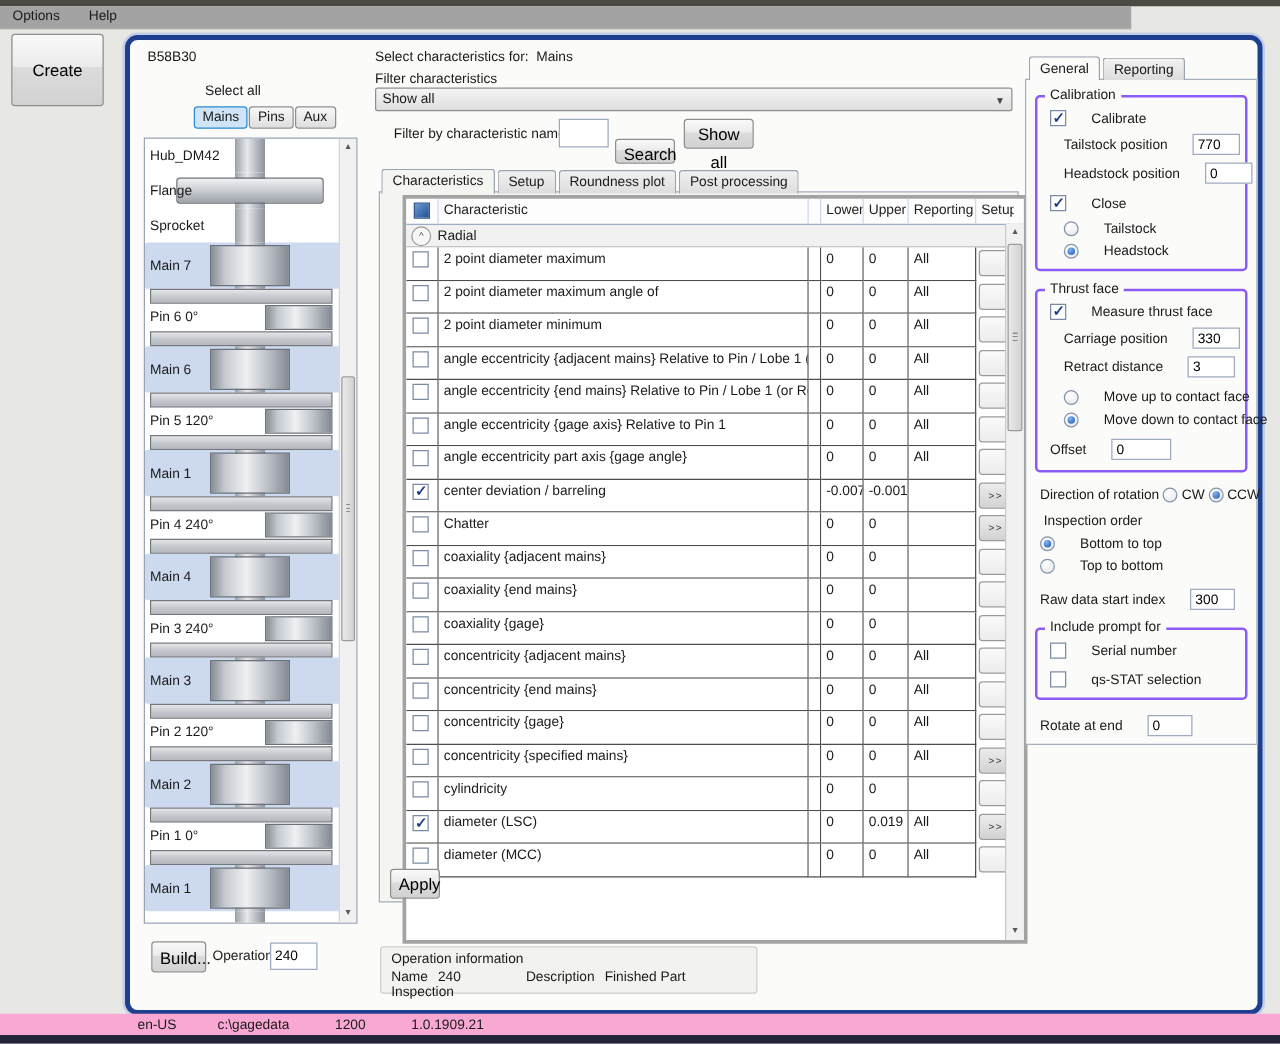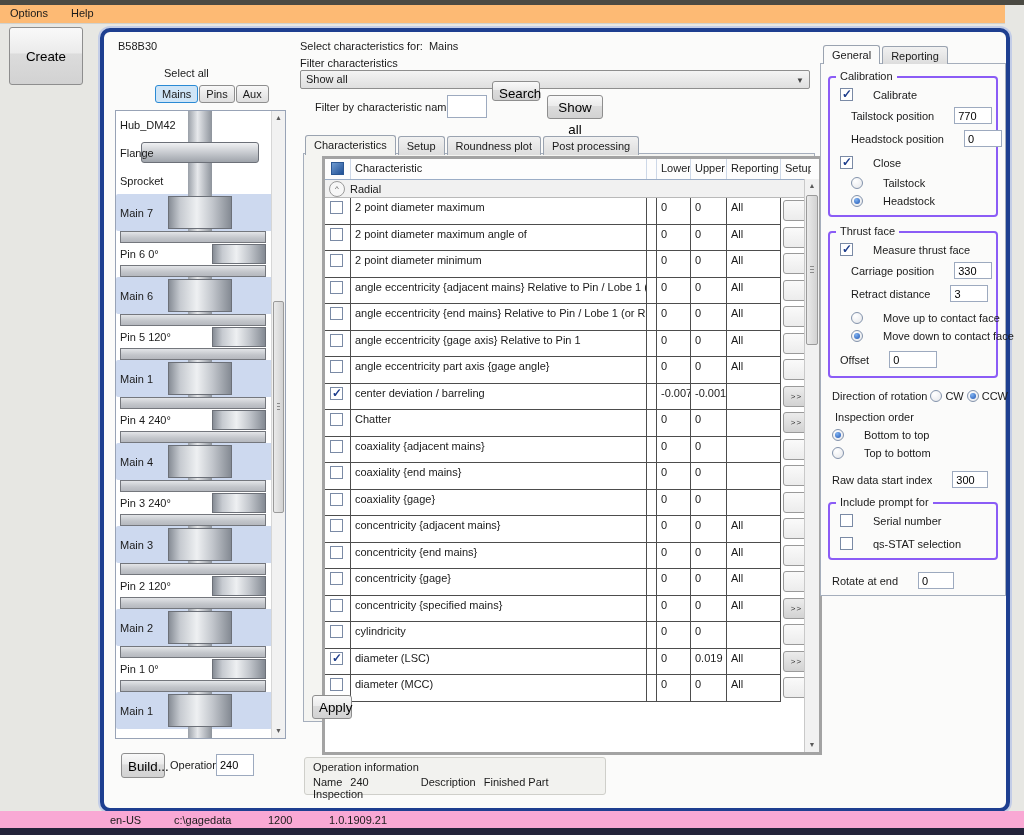--- a/index.html
+++ b/index.html
@@ -1,21 +1,21 @@
 <!DOCTYPE html>
 <html><head>
 <meta charset="utf-8">
 <style>
   html,body{margin:0;padding:0}
   body{width:1024px;height:835px;font-family:"Liberation Sans",sans-serif;font-size:11px;color:#1a1a1a;background:#e7e7e3;overflow:hidden}
   #screen{position:relative;width:1024px;height:835px}
 
   
   #top-edge{position:absolute;left:0;top:0;width:1024px;height:5px;background:#4b4a43}
-  #menubar{position:absolute;left:0;top:5px;width:1005px;height:18px;background:#fdba74;border-bottom:1px solid #d2d2cd}
+  #menubar{position:absolute;left:0;top:5px;width:905px;height:18px;background:#a3a3a3;border-bottom:1px solid #d2d2cd}
   .menu-item{display:inline-block;padding:2px 10px;cursor:default}
   #bottom-edge{position:absolute;left:0;top:828px;width:1024px;height:7px;background:#23233a}
   #statusbar{position:absolute;left:0;top:811px;width:1024px;height:17px;background:#f9a8d4}
   #statusbar span{position:absolute;top:3px;white-space:nowrap}
 
   
   .btn{display:inline-block;box-sizing:border-box;border:1px solid #8e8e8e;border-radius:3px;
        background:linear-gradient(#f9f9f9,#ebebeb 45%,#dcdcdc 46%,#d2d2d2);text-align:center;cursor:default}
   .tin{box-sizing:border-box;border:1px solid #9daabf;background:#fff;font:inherit;padding:0 3px;height:18px}
   .cb{display:inline-block;width:13px;height:13px;box-sizing:border-box;border:1px solid #7a8aa5;background:#fff;position:relative;flex:none}
@@ -70,21 +70,21 @@
   #op-input{position:absolute;left:112px;top:722px;width:38px;height:22px}
 
   
   #sel-for{position:absolute;left:196px;top:8px}
   #filter-label{position:absolute;left:196px;top:25px}
   #filter-combo{position:absolute;left:196px;top:38px;width:510px;height:19px;box-sizing:border-box;border:1px solid #8e8e8e;border-radius:2px;
         background:linear-gradient(#f4f4f4,#dfdfdf);padding:2px 5px}
   #filter-combo .arrow{position:absolute;right:5px;top:5px;font-size:8px;color:#444}
   #name-filter-label{position:absolute;left:211px;top:69px}
   #name-filter-input{position:absolute;left:343px;top:63px;width:40px;height:23px}
-  #search-btn{position:absolute;left:388px;top:49px;width:48px;height:20px;line-height:22px}
+  #search-btn{position:absolute;left:388px;top:79px;width:48px;height:20px;line-height:22px}
   #showall-btn{position:absolute;left:443px;top:63px;width:56px;height:24px;line-height:22px}
 
   #center-tabs{position:absolute;left:201px;top:103px;height:19px;z-index:2}
   .ctab{display:inline-block;box-sizing:border-box;height:19px;padding:3px 8px 0;border:1px solid #9aa3b0;border-bottom:none;
         border-radius:3px 3px 0 0;background:linear-gradient(#f1f1f1,#dddddd);margin-right:2px;vertical-align:bottom}
   .ctab.active{background:#f4f4f1;height:20px;position:relative;z-index:3}
   #center-panel{position:absolute;left:199px;top:121px;width:512px;height:569px;box-sizing:border-box;
         border:1px solid #a5aebc;background:#f4f4f1}
 
   #char-table{position:absolute;left:18px;top:2px;width:500px;height:599px;background:#fff;border:3px solid #a3a3a3;

